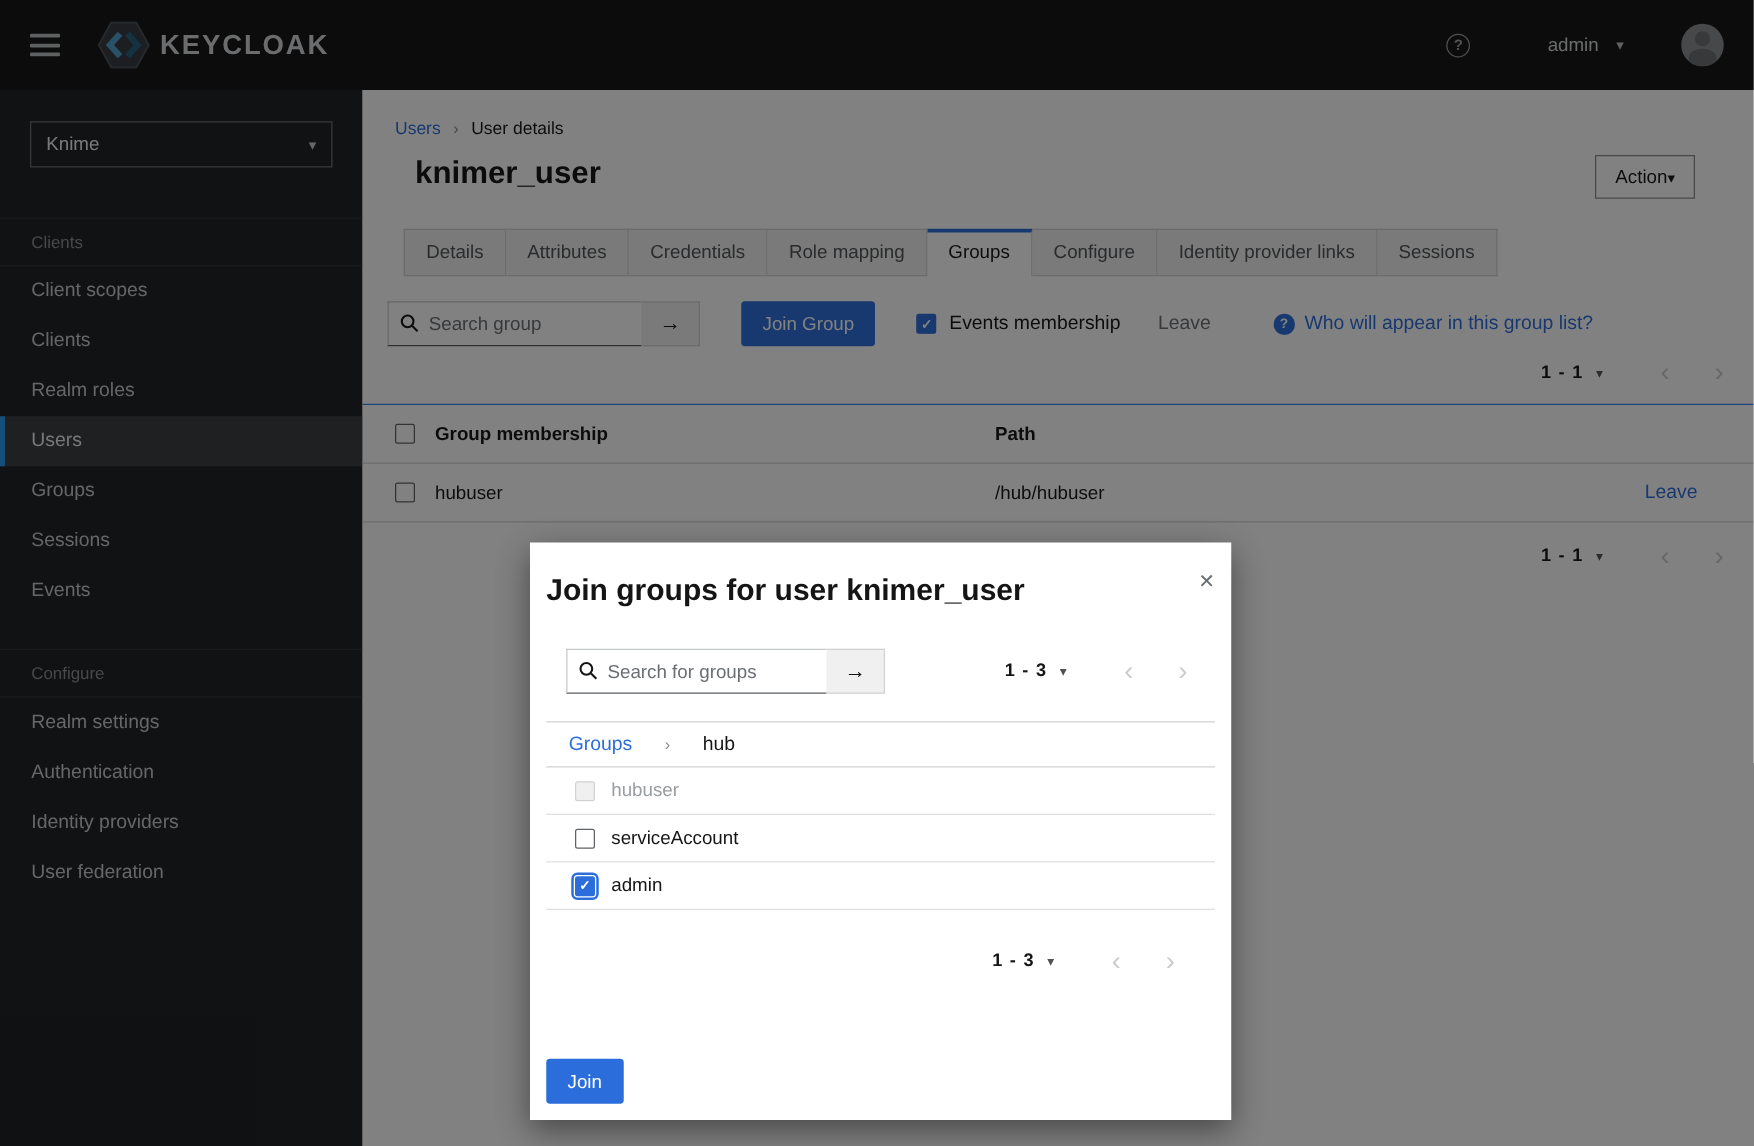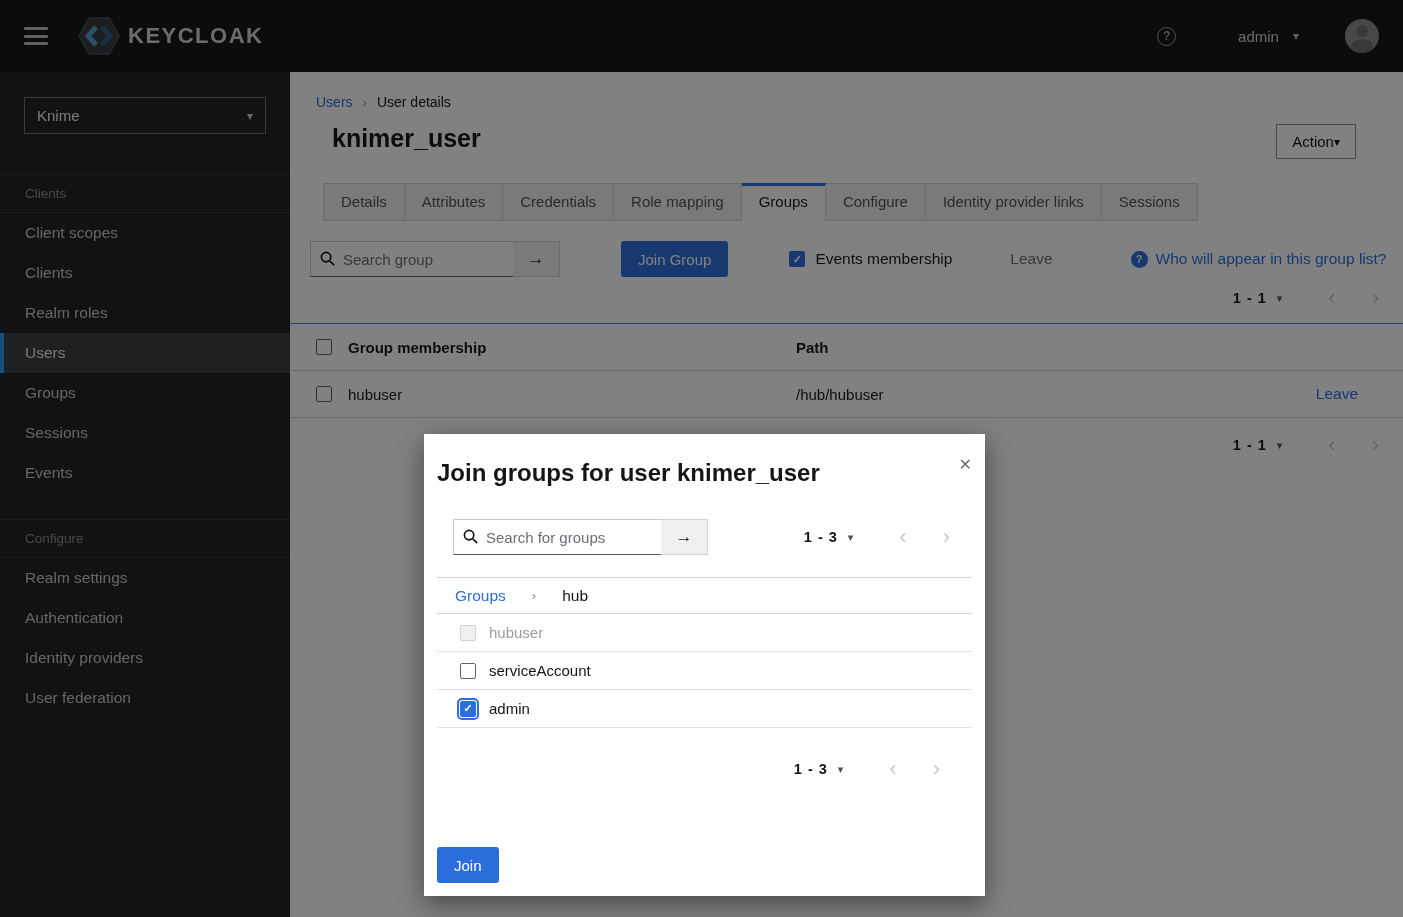--- a/index.html
+++ b/index.html
@@ -43,21 +43,21 @@
   .action-btn { border:1px solid #8a8d90; background:#fff; padding:8px 15px; font-size:15px; display:flex; align-items:center; cursor:pointer; font-family:inherit; color:#151515; }
   .action-btn .caret { font-size:12px; color:#151515; }
 
   
   .tabs { display:flex; margin:24px 0 0 33px; }
   .tab { padding:9px 17px 10px; font-size:15px; color:#4f5255; background:#f0f0f0; border:1px solid #d2d2d2; border-left:none; cursor:pointer; }
   .tab:first-child { border-left:1px solid #d2d2d2; }
   .tab.active { background:#fff; color:#151515; border-bottom:none; border-top:3px solid #2b6edb; padding-top:7px; }
 
   
-  .toolbar { display:flex; align-items:center; padding:20px 0 0 20px;gap:28px; }
+  .toolbar { display:flex; align-items:center; padding:20px 0 0 20px; }
   .search-group { display:flex; height:36px; }
   .search-box { position:relative; width:203px; border:1px solid #c6c9cb; border-right:none; border-bottom-color:#5a5e62; background:#fff; display:flex; align-items:center; }
   .search-box svg { position:absolute; left:9px; top:9px; }
   .search-box input { border:none; outline:none; width:100%; padding:0 6px 0 32px; font-size:15px; font-family:inherit; color:#151515; background:transparent; }
   .search-box input::placeholder { color:#6a6e73; }
   .search-submit { width:47px; background:#f0f0f0; border:1px solid #d2d2d2; border-left:none; display:grid; place-items:center; font-size:17px; color:#151515; cursor:pointer; }
   .btn-primary { background:#2b6edb; color:#fff; border:none; border-radius:3px; font-size:15px; font-family:inherit; height:36px; padding:0 17px; cursor:pointer; }
   .join-group-btn { margin-left:33px; }
   .direct-membership { margin-left:33px; display:flex; align-items:center; gap:10px; font-size:15.5px; cursor:pointer; }
   .leave-static { margin-left:30px; color:#6a6e73; font-size:15.5px; }

